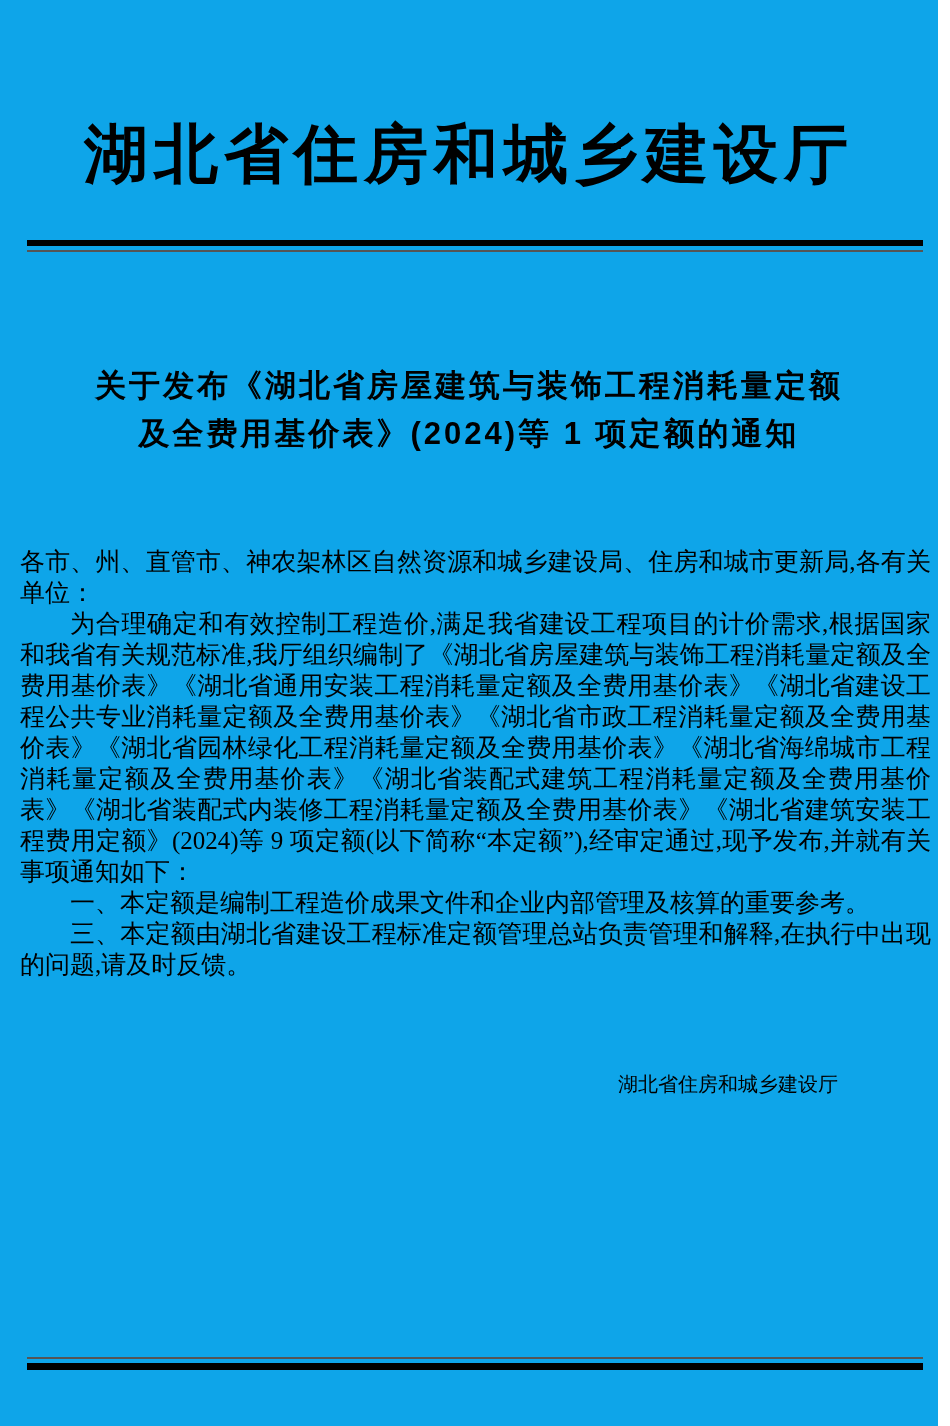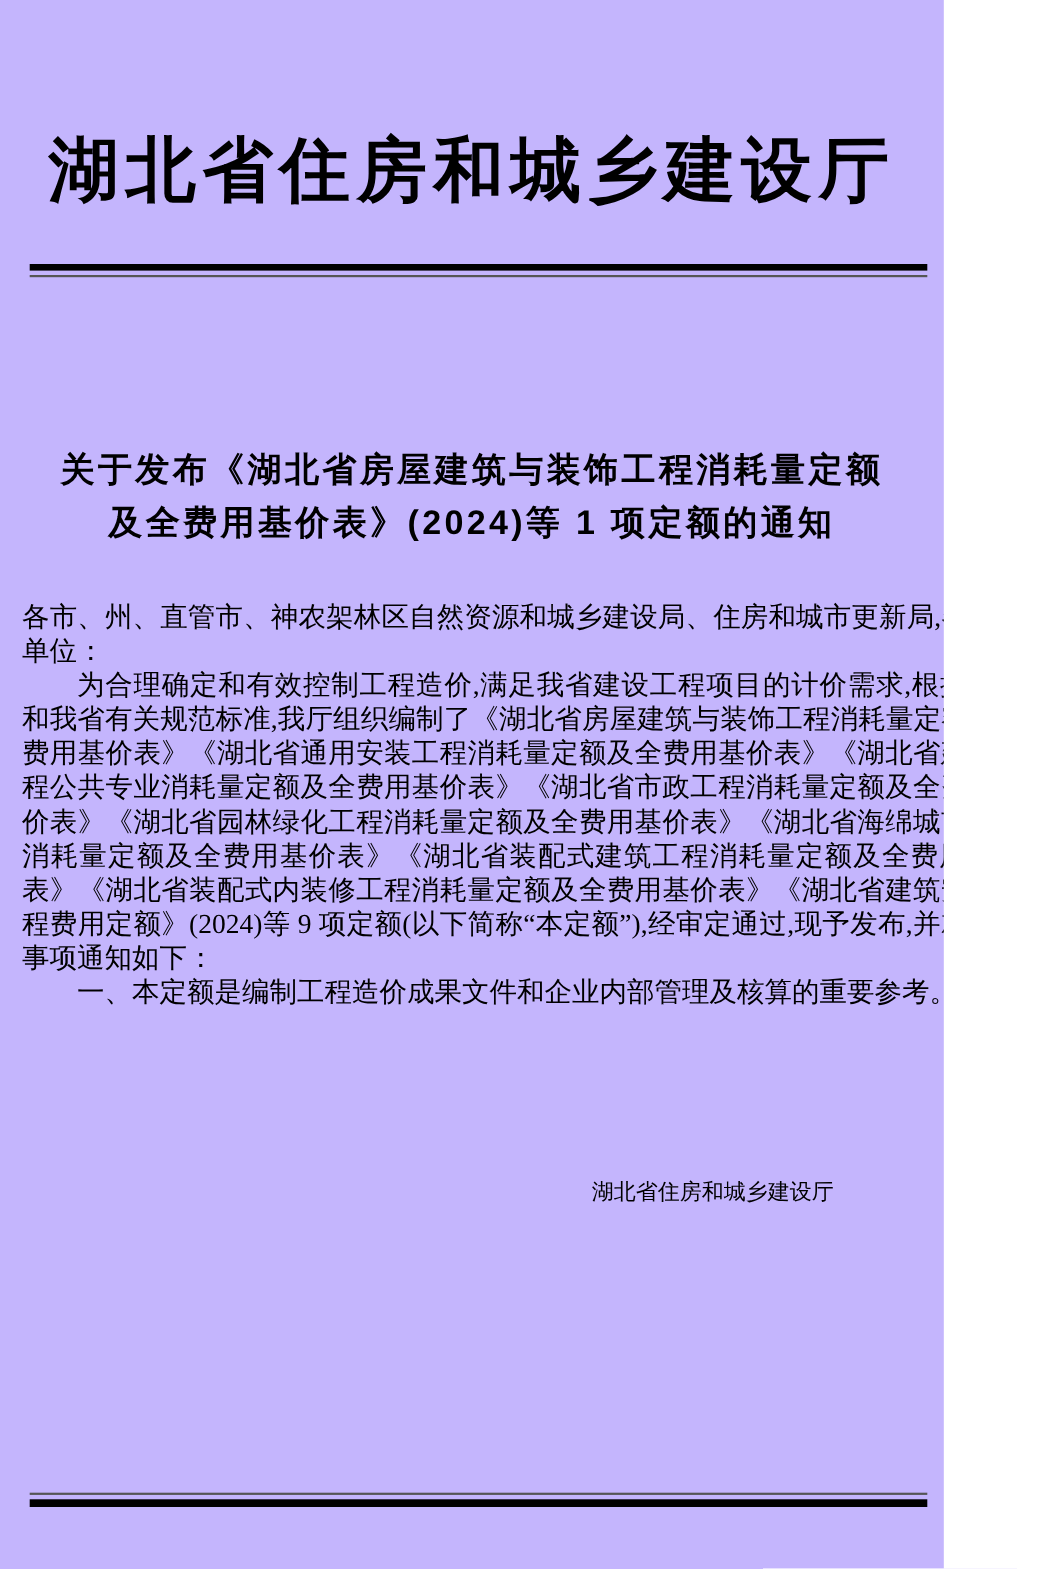--- a/index.html
+++ b/index.html
@@ -2,23 +2,23 @@
 <html lang="zh"><head>
 <meta charset="utf-8">
 <style>
   html, body {
     margin: 0;
     padding: 0;
     background: #ffffff;
   }
   .page {
     position: relative;
-    width: 858px;
+    width: 938px;
     height: 1426px;
-    background: #c4b5fd;
+    background: #0ea5e9;
     color: #000000;
     font-family: "Liberation Serif", "DejaVu Serif", serif;
     overflow: hidden;
   }
 
   
   .letterhead {
     position: absolute;
     top: 118px;
     left: 0;
@@ -58,21 +58,20 @@
     position: absolute;
     top: 362px;
     left: 0;
     width: 100%;
     text-align: center;
     font-family: "Liberation Sans", "DejaVu Sans", sans-serif;
     font-size: 31px;
     font-weight: 700;
     letter-spacing: 3px;
     line-height: 48px;
-    margin-top: 41px;
   }
 
   
   .body-text {
     position: absolute;
     top: 546px;
     left: 20px;
     width: 911px;
     font-size: 25px;
     line-height: 31px;
@@ -112,20 +111,21 @@
 
   <div class="doc-title">
     <div>关于发布《湖北省房屋建筑与装饰工程消耗量定额</div>
     <div>及全费用基价表》(2024)等 1 项定额的通知</div>
   </div>
 
   <div class="body-text">
     <p class="salutation">各市、州、直管市、神农架林区自然资源和城乡建设局、住房和城市更新局,各有关单位：</p>
     <p class="indent">为合理确定和有效控制工程造价,满足我省建设工程项目的计价需求,根据国家和我省有关规范标准,我厅组织编制了《湖北省房屋建筑与装饰工程消耗量定额及全费用基价表》《湖北省通用安装工程消耗量定额及全费用基价表》《湖北省建设工程公共专业消耗量定额及全费用基价表》《湖北省市政工程消耗量定额及全费用基价表》《湖北省园林绿化工程消耗量定额及全费用基价表》《湖北省海绵城市工程消耗量定额及全费用基价表》《湖北省装配式建筑工程消耗量定额及全费用基价表》《湖北省装配式内装修工程消耗量定额及全费用基价表》《湖北省建筑安装工程费用定额》(2024)等 9 项定额(以下简称“本定额”),经审定通过,现予发布,并就有关事项通知如下：</p>
     <p class="indent">一、本定额是编制工程造价成果文件和企业内部管理及核算的重要参考。</p>
+    <p class="indent">三、本定额由湖北省建设工程标准定额管理总站负责管理和解释,在执行中出现的问题,请及时反馈。</p>
   </div>
 
   <div class="signature">
     <div>湖北省住房和城乡建设厅</div>
   </div>
 
   <div class="rule rule-bottom">
     <div class="thin"></div>
     <div class="thick"></div>
   </div>

